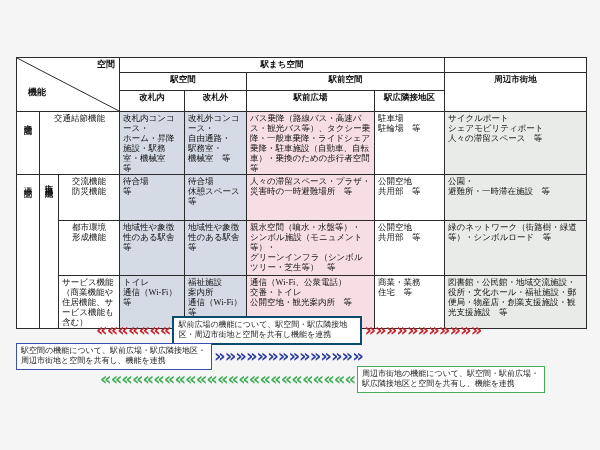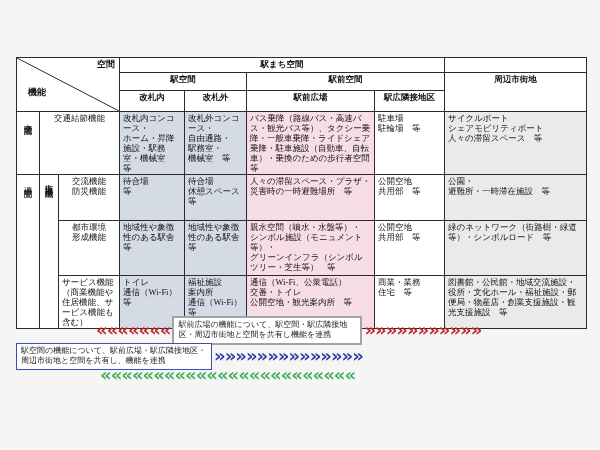--- a/index.html
+++ b/index.html
@@ -58,21 +58,21 @@
   
   .arrow-row{position:absolute;display:flex;align-items:center;gap:2px;}
   .chv{font-weight:800;font-size:18px;line-height:1;letter-spacing:-1px;white-space:nowrap;}
   .chv-red{color:#c5242c;}
   .chv-blue{color:#2b3d9e;}
   .chv-green{color:#3fae57;}
   .note-box{
     background:#fff;font-size:8px;line-height:1.3;padding:2px 4px;
     color:#222;
   }
-  .note-red  {border:2px solid #a3a3a3;width:178px;}
+  .note-red  {border:2px solid #0c4a6e;width:178px;}
   .note-blue {border:1.5px solid #3a4fae;width:186px;}
   .note-green{border:1.5px solid #46ab58;width:178px;}
 </style>
 </head>
 <body>
 
 <div class="stage">
 
   <table class="grid">
     <colgroup>
@@ -186,15 +186,16 @@
     <span class="chv chv-red">»»»»»»»»»»»</span>
   </div>
 
   <div class="arrow-row" style="left:8px;top:343px;padding-left:8px;">
     <span class="note-box note-blue">駅空間の機能について、駅前広場・駅広隣接地区・周辺市街地と空間を共有し、機能を連携</span>
     <span class="chv chv-blue">»»»»»»»»»»»»»»</span>
   </div>
 
   <div class="arrow-row" style="left:100px;top:366px;">
     <span class="chv chv-green">««««««««««««««««««««««««</span>
+    <span class="note-box note-green">周辺市街地の機能について、駅空間・駅前広場・駅広隣接地区と空間を共有し、機能を連携</span>
   </div>
 
 </div>
 
 </body></html>

